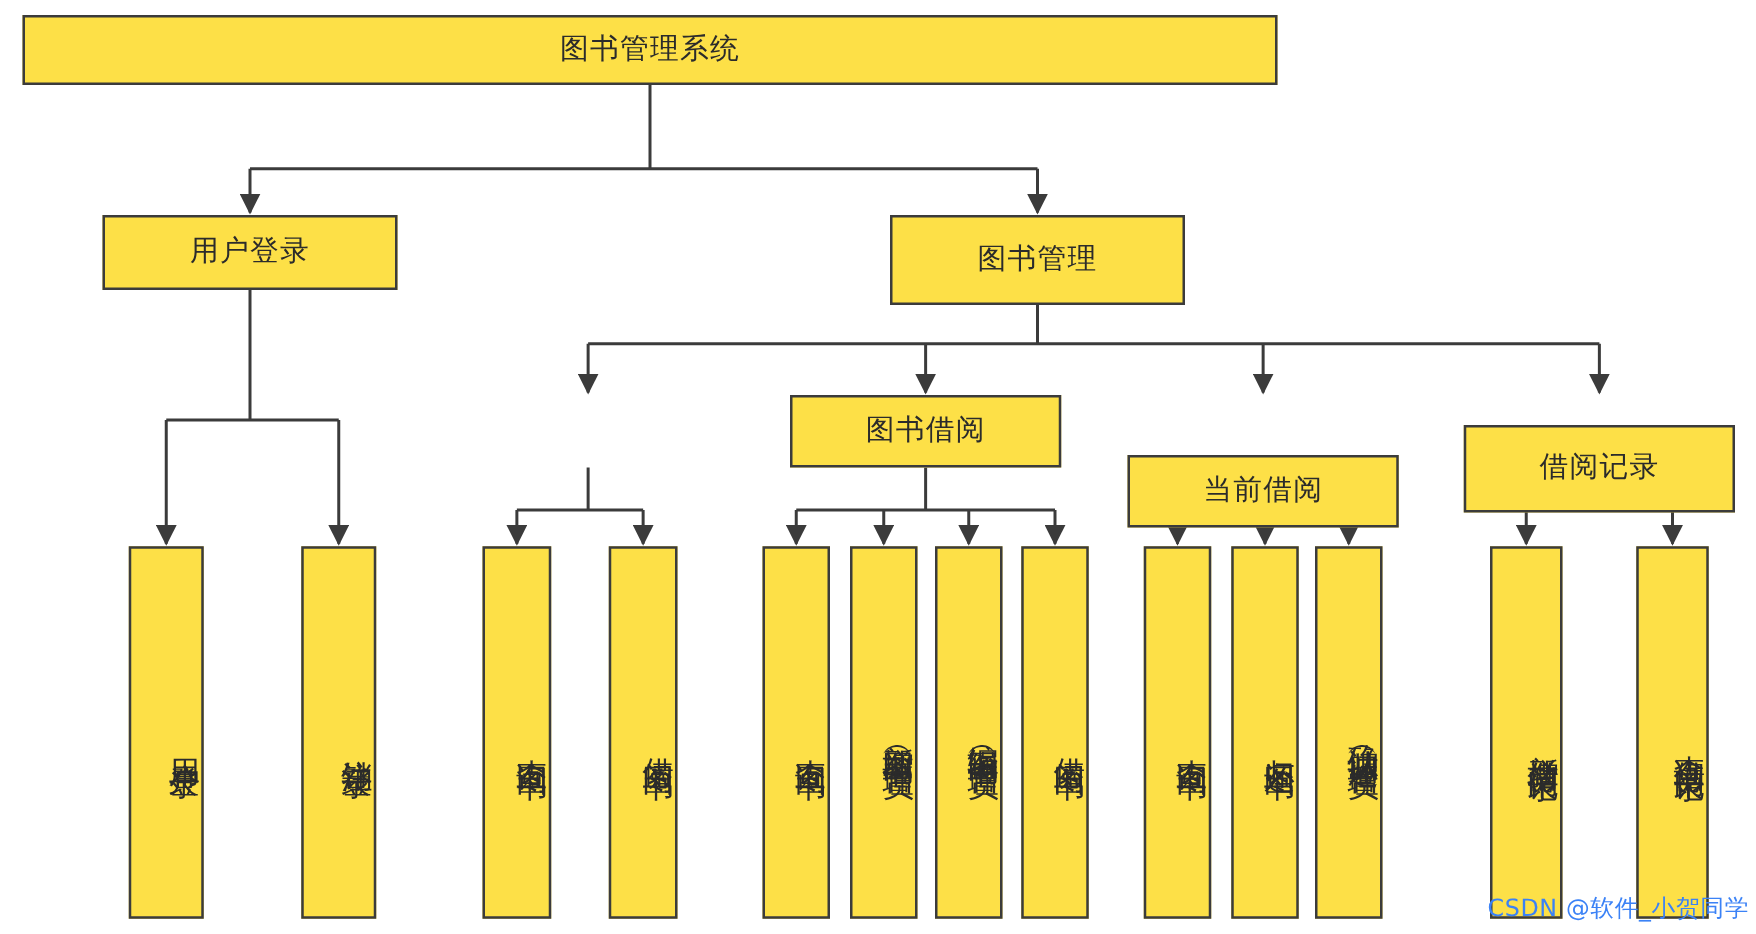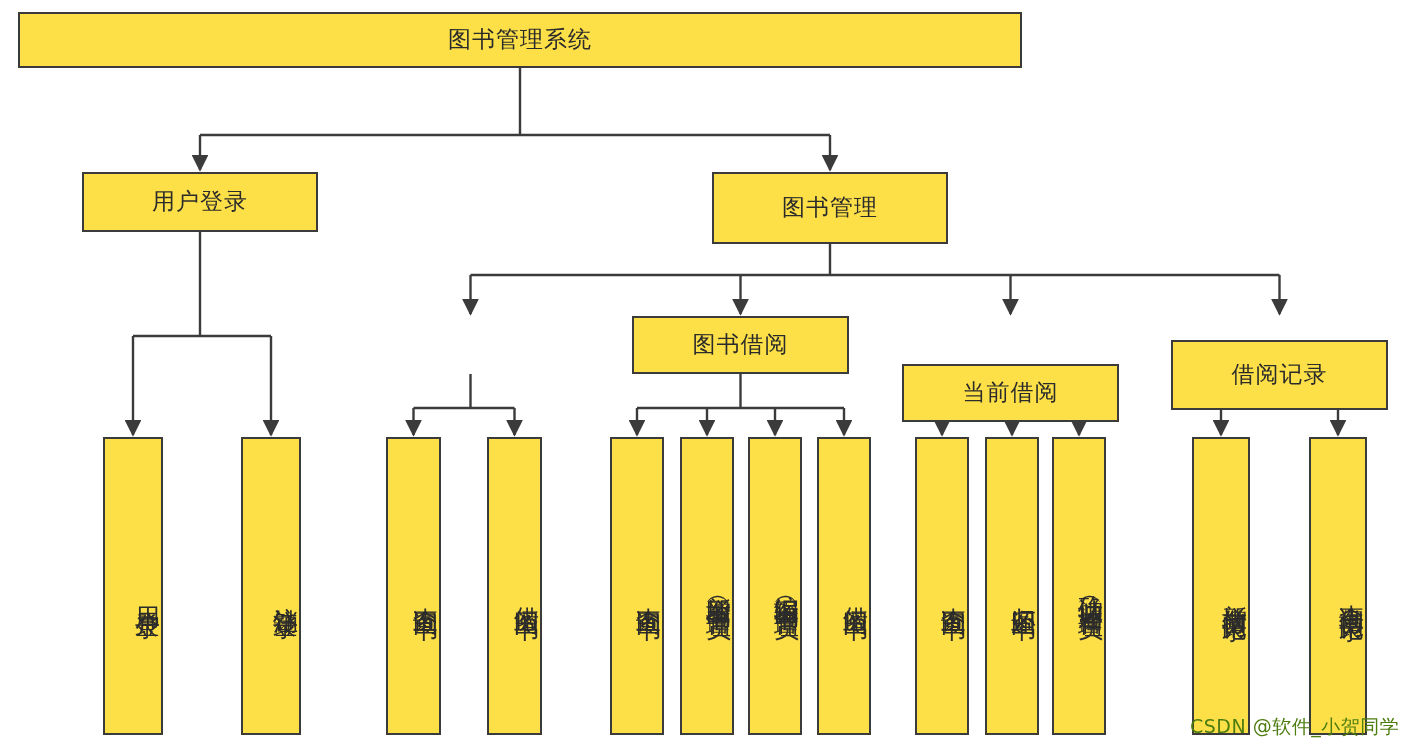--- a/index.html
+++ b/index.html
@@ -53,21 +53,21 @@
     align-items: flex-start;
     justify-content: center;
     padding-top: 14px;
   }
   .node.vert.tall {
     padding-top: 6px;
   }
   .watermark {
     position: absolute;
     font-size: 19px;
-    color: #4d7c0f;
+    color: #3b82f6;
     white-space: nowrap;
     letter-spacing: 0.5px;
   }
 </style>
 </head>
 <body>
 
 <div id="canvas">
 
   <svg id="wires" xmlns="http://www.w3.org/2000/svg">

